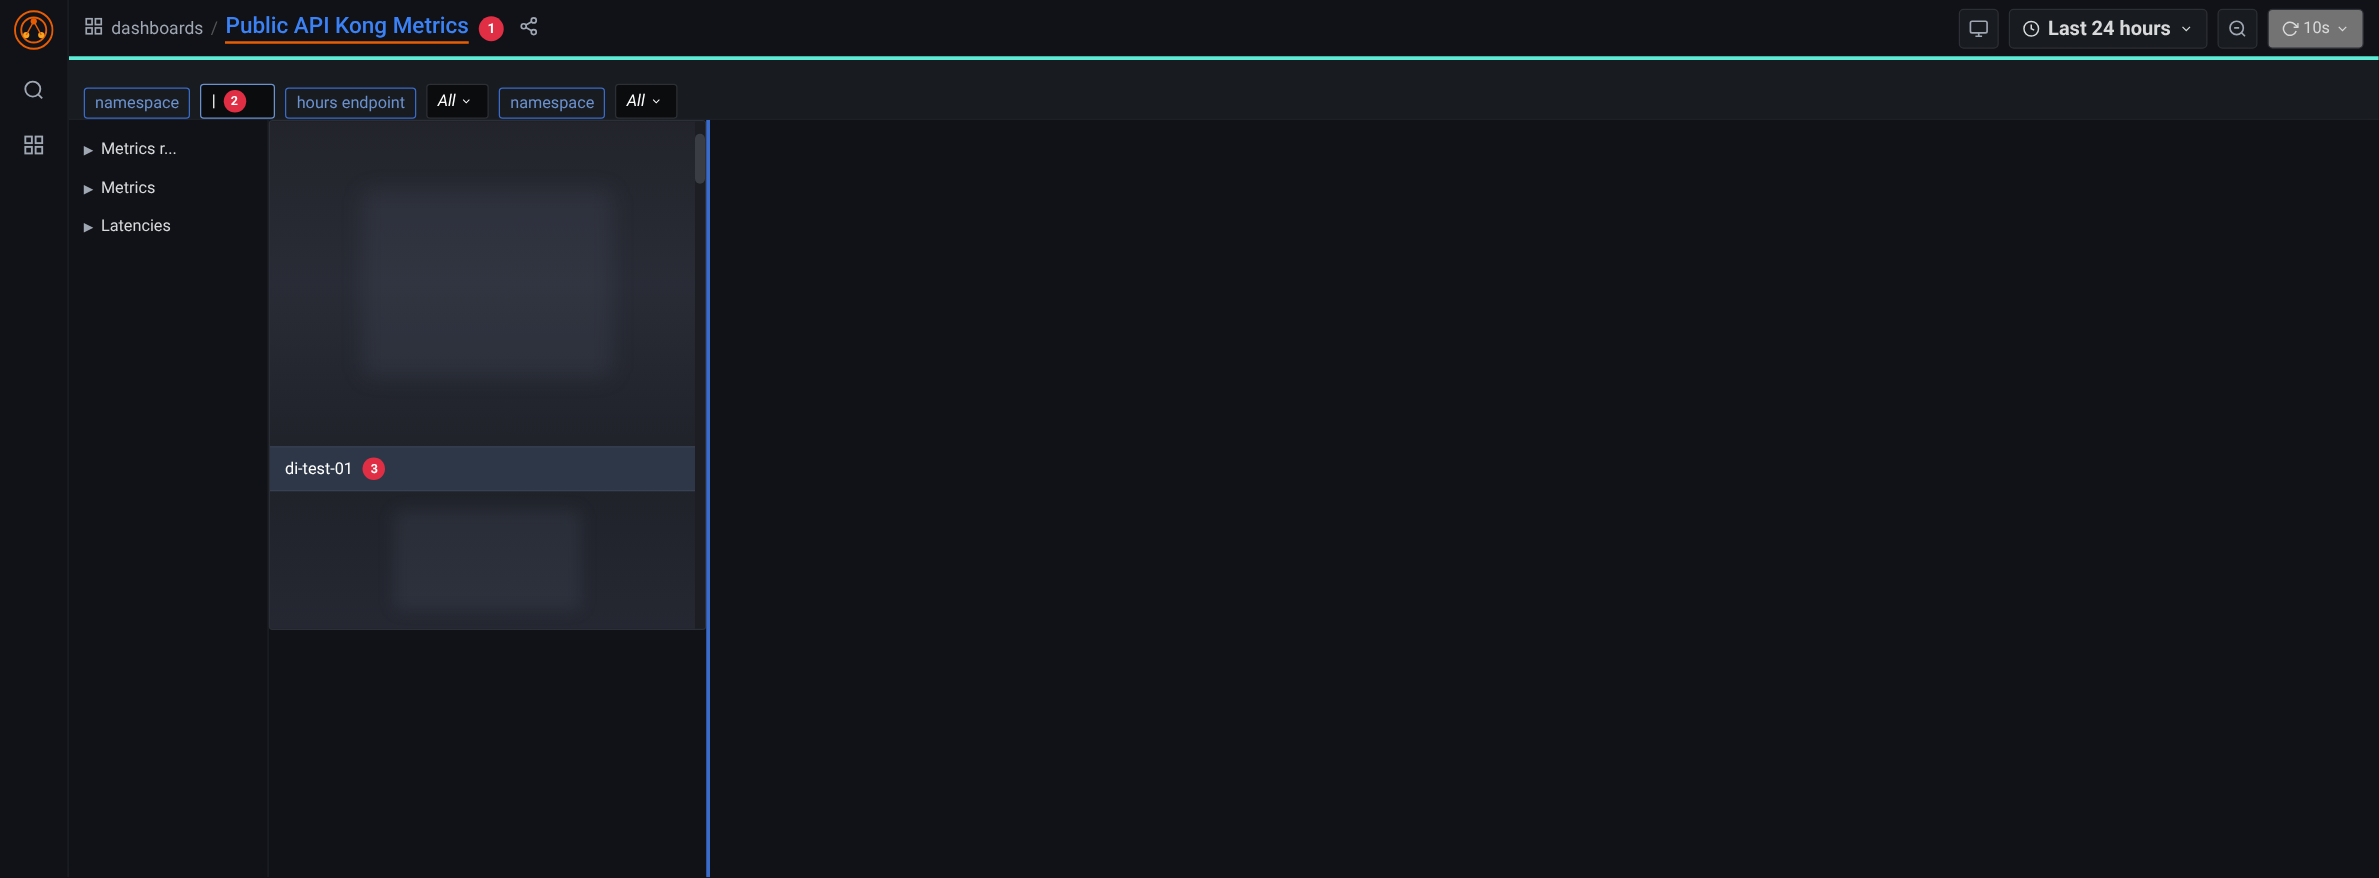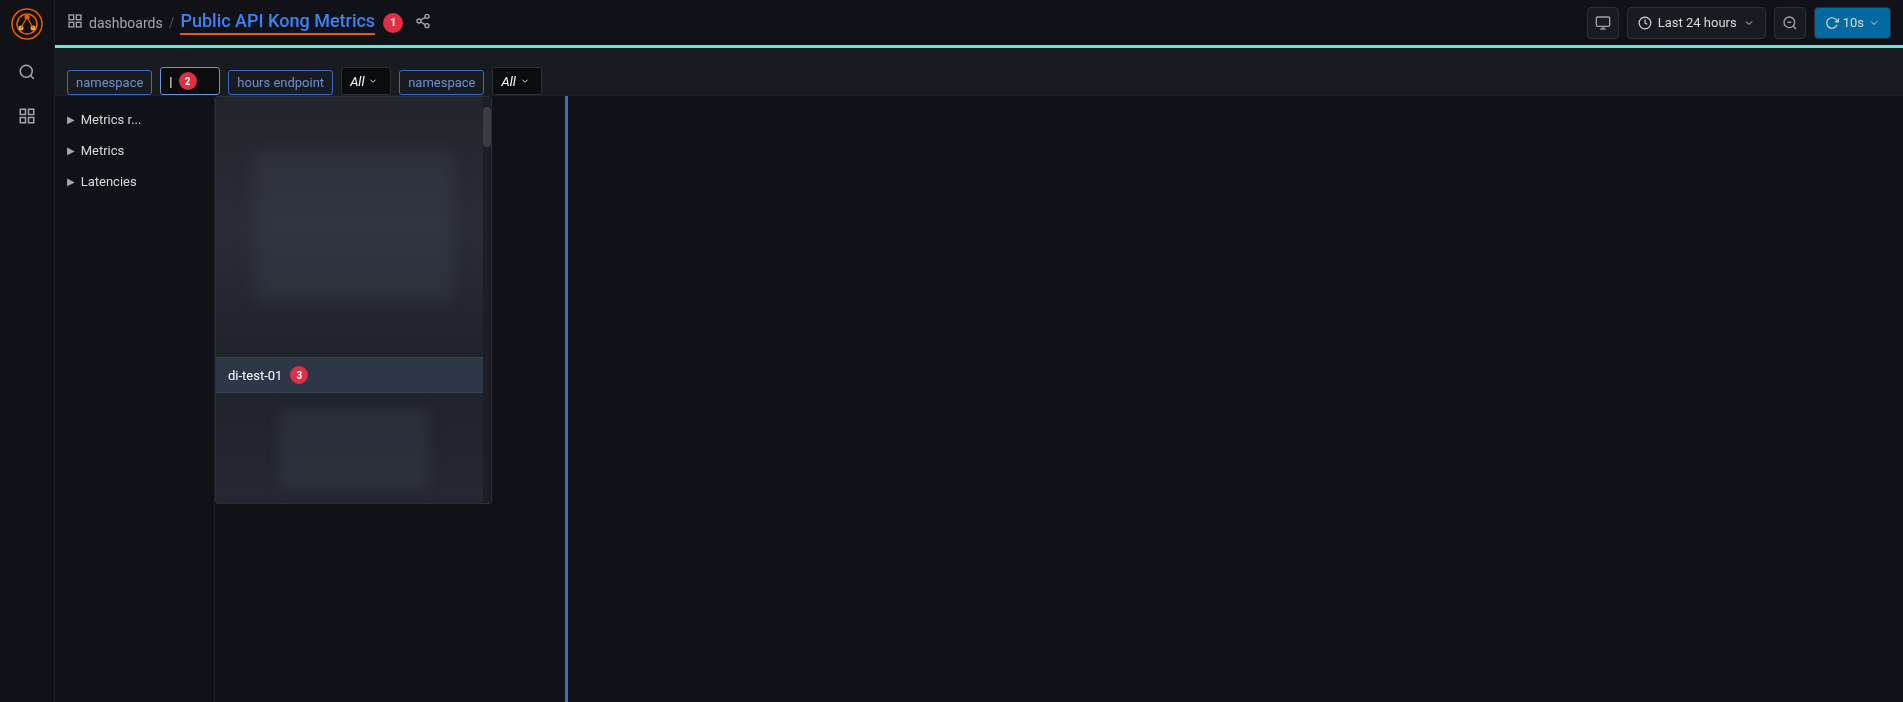--- a/index.html
+++ b/index.html
@@ -123,24 +123,25 @@
       background: #181b1f;
       border: 1px solid #2c2f35;
       color: #d8d9da;
       border-radius: 4px;
       height: 32px;
       padding: 0 10px;
       display: flex;
       align-items: center;
       gap: 6px;
       cursor: pointer;
-      font-size: 13px;
+      font-size: 16px;
+      font-weight: bold;
     }
     .btn-refresh {
-      background: #0369a1;
+      background: #737373;
       border: 1px solid #2c2f35;
       color: #d8d9da;
       border-radius: 4px;
       height: 32px;
       padding: 0 10px;
       display: flex;
       align-items: center;
       gap: 4px;
       cursor: pointer;
       font-size: 13px;
@@ -235,21 +236,21 @@
 
     
     .dropdown-container {
       position: relative;
       flex: 1;
     }
     .dropdown-overlay {
       position: absolute;
       top: 0;
       left: 0;
-      width: 277px;
+      width: 350px;
       background: #1c1e24;
       border: 1px solid #2c2f35;
       border-radius: 3px;
       z-index: 100;
       overflow: hidden;
     }
     .dropdown-scroll {
       height: 260px;
       overflow-y: auto;
       background: #1c1e24;

